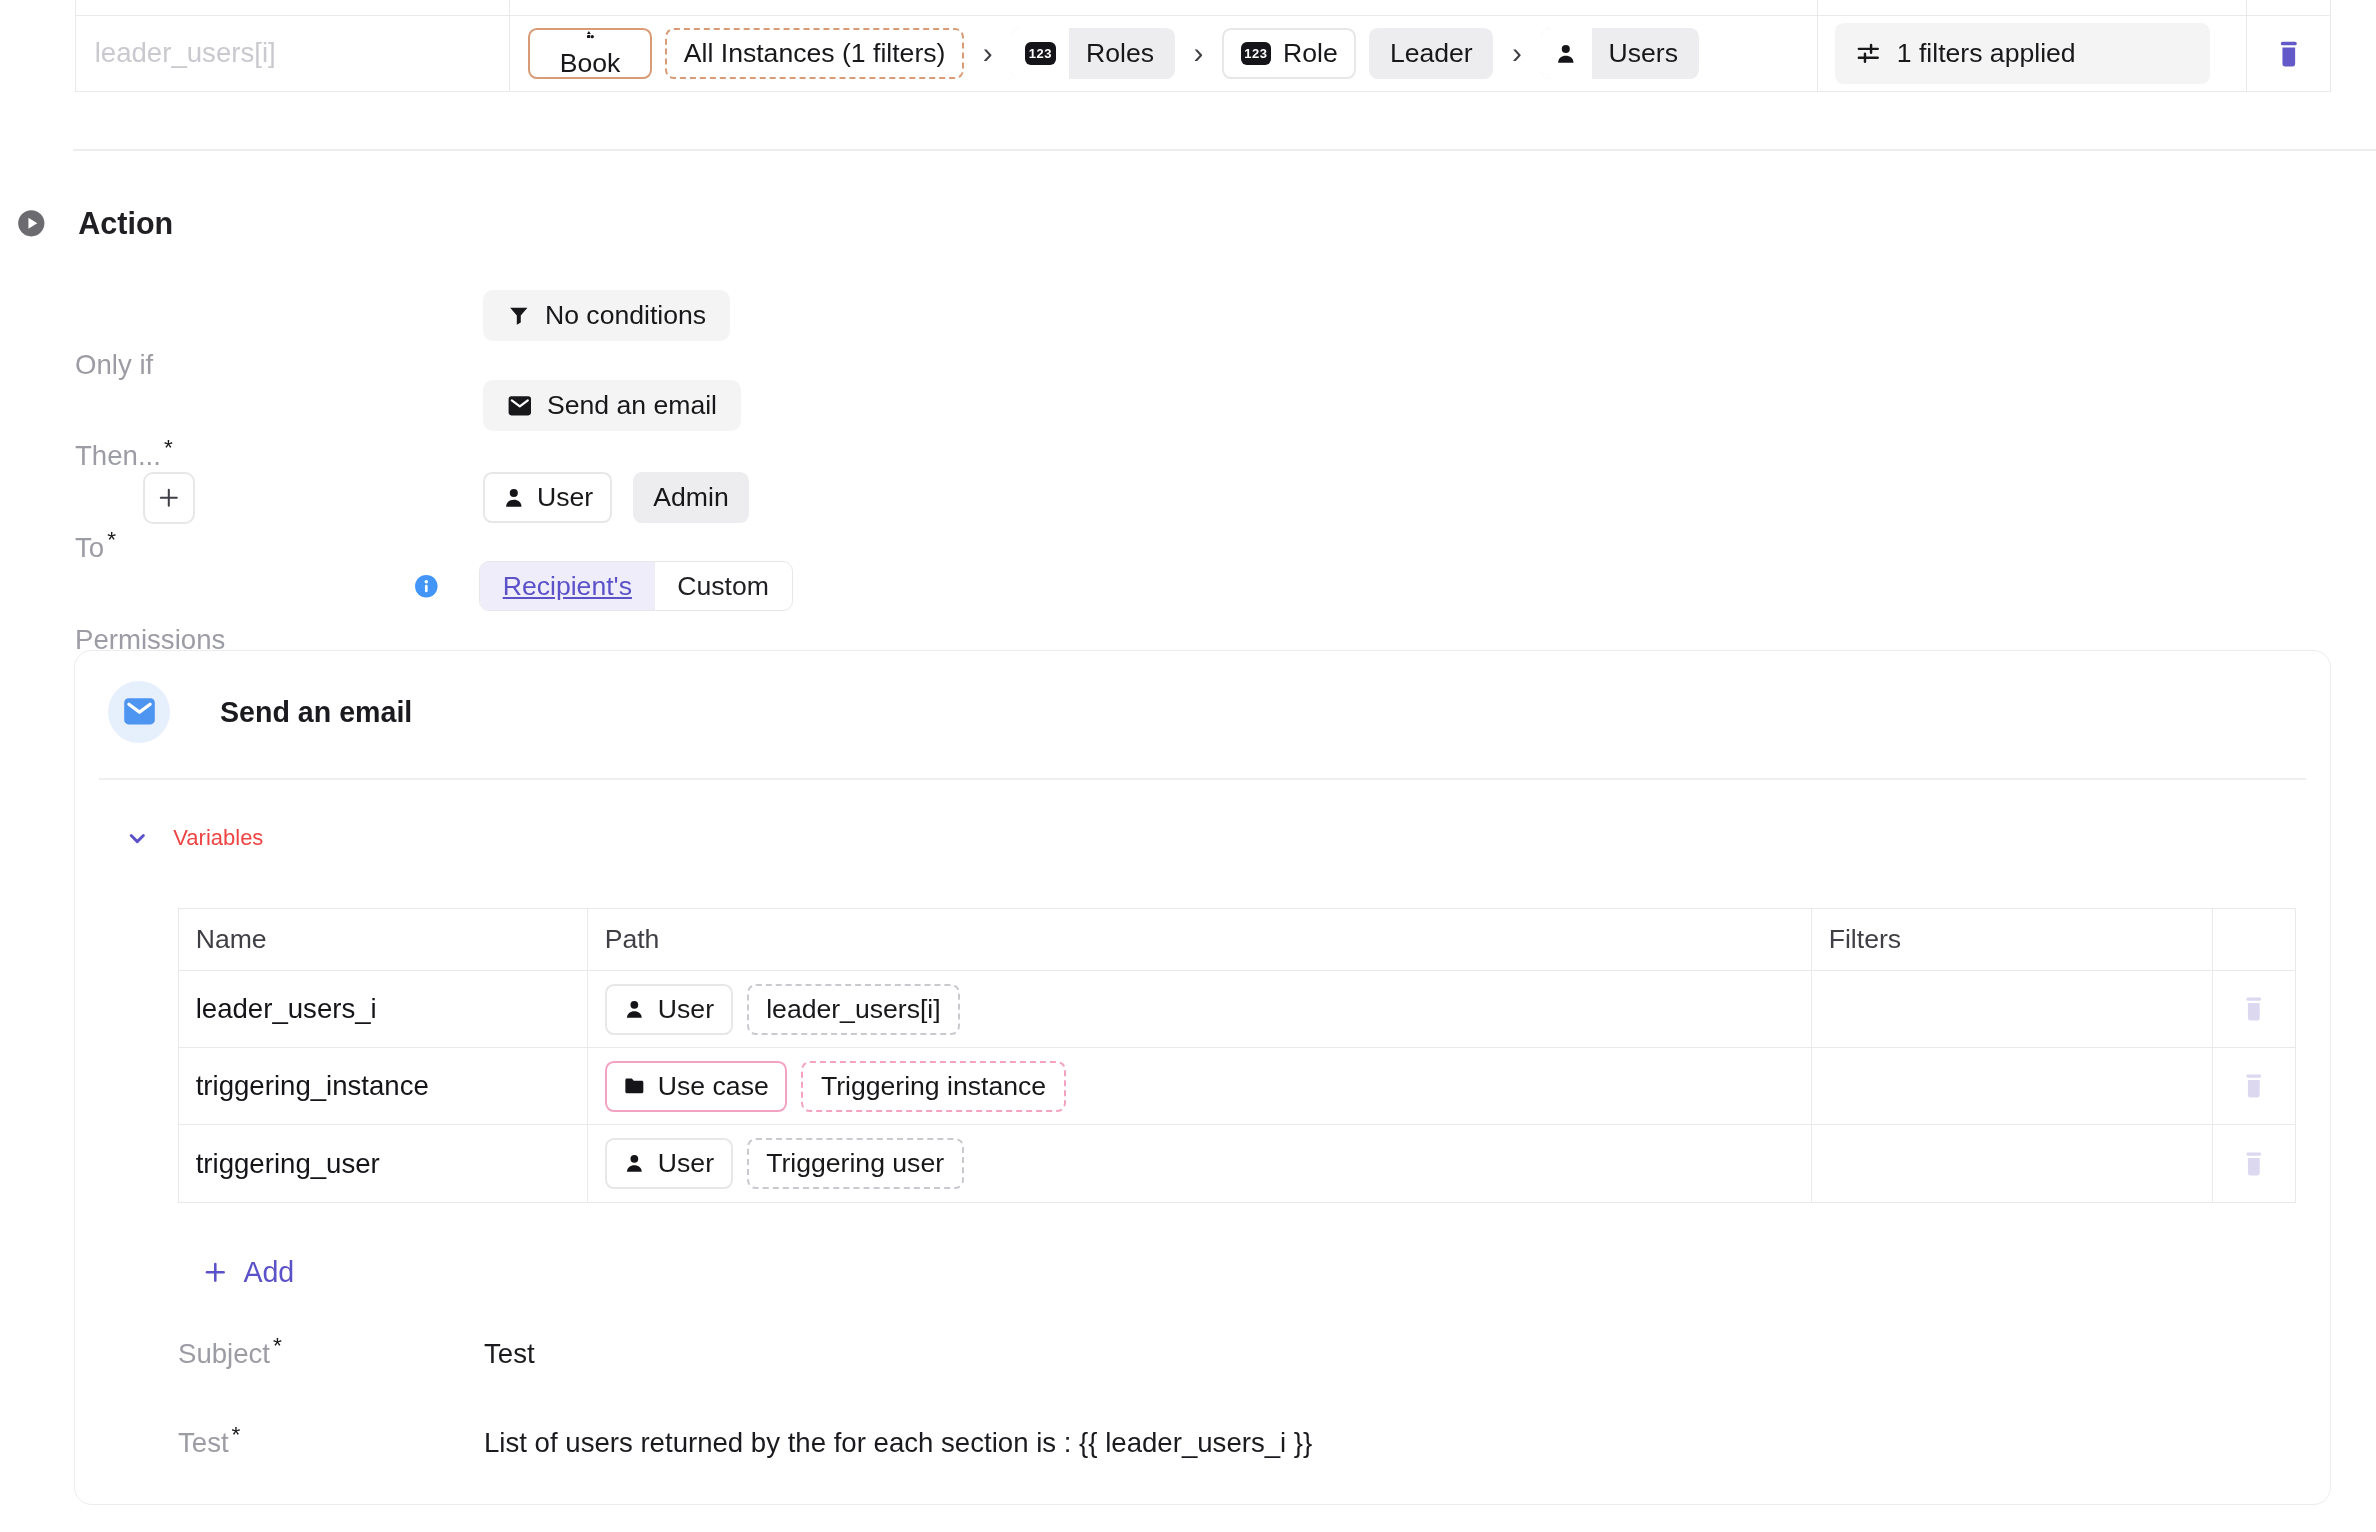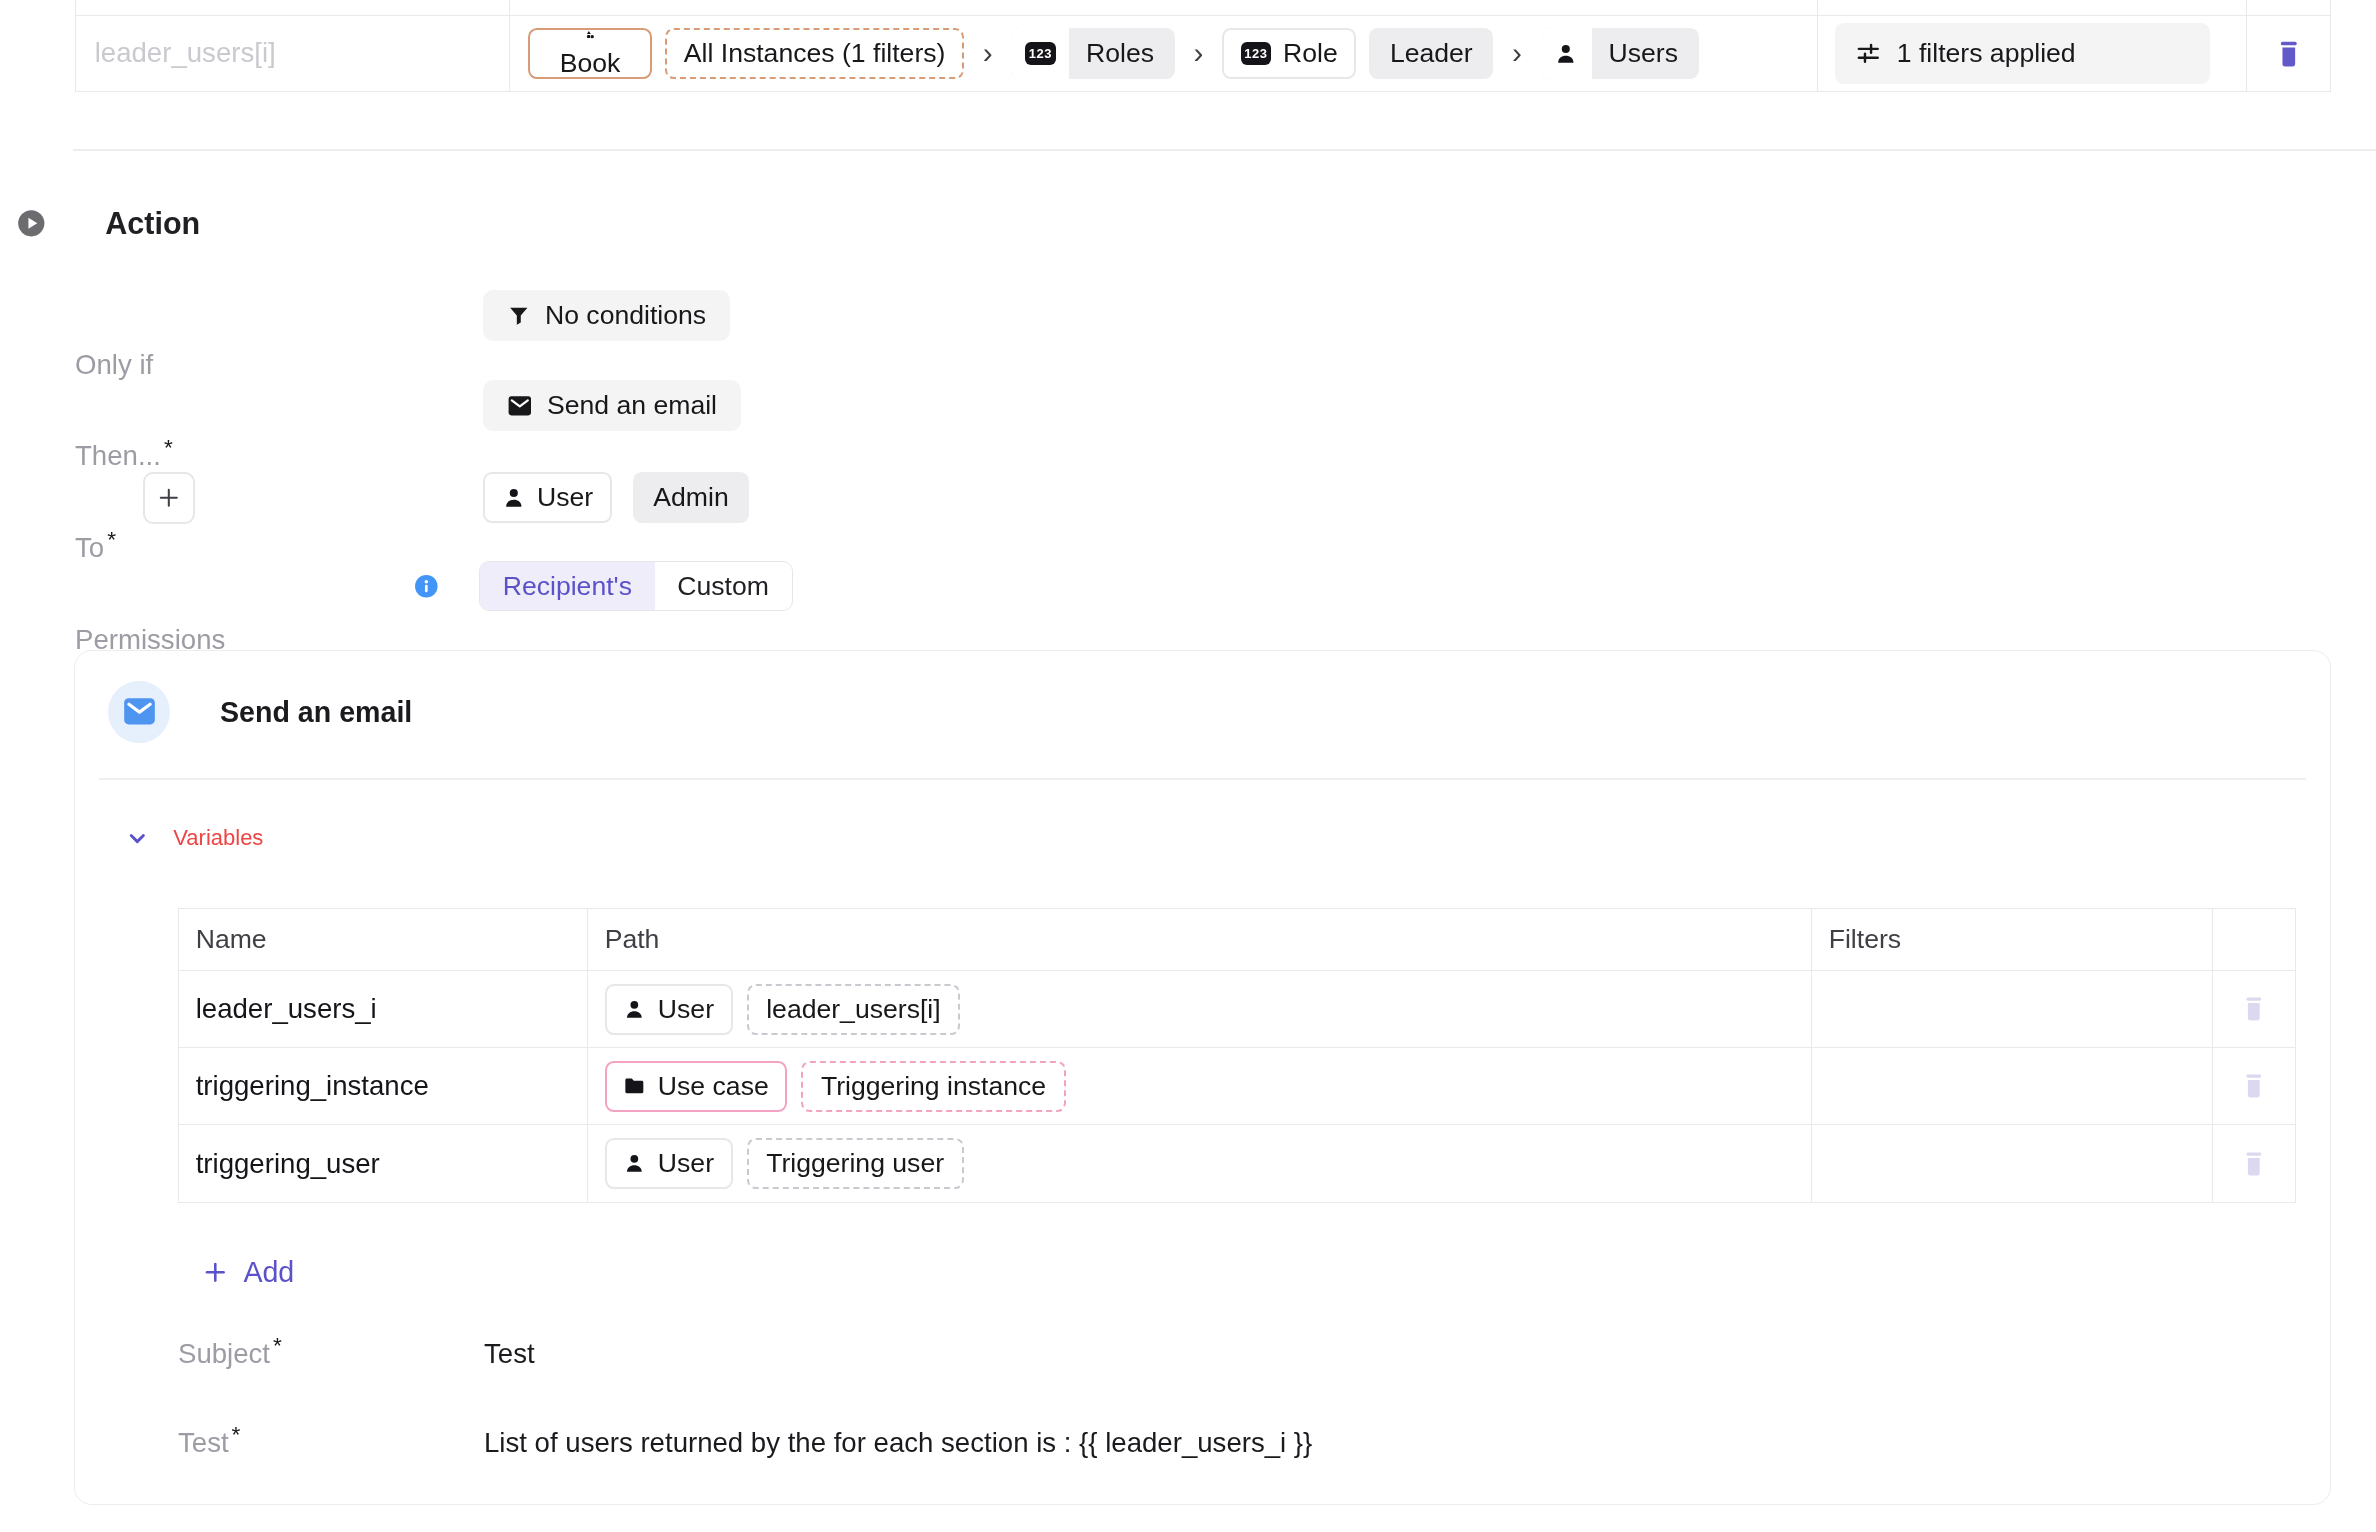--- a/index.html
+++ b/index.html
@@ -48,32 +48,32 @@
     border-radius:9.9px; height:51px; padding:0 23.6px; font-size:26.6px; color:#18181B;
     font-family:inherit; cursor:pointer; }
   .filters-btn { height:61px; border-radius:8.9px; padding:0 20.7px; width:375px; }
   .icon-btn { background:none; border:none; cursor:pointer; padding:5.9px; display:flex; align-items:center; justify-content:center; }
   .plus-btn { width:52px; height:52px; background:#fff; border:2px solid #E7E7EA; border-radius:9.9px;
     display:flex; align-items:center; justify-content:center; cursor:pointer; }
 
   
   .section-divider { position:absolute; left:73px; top:149px; right:0; height:1.5px; background:#EDEDEE; }
   .action-header { position:absolute; left:16.7px; top:206px; display:flex; align-items:center; gap:33px; }
-  .action-title { font-size:30.5px; font-weight:700; color:#202024;margin-left:27px; }
+  .action-title { font-size:30.5px; font-weight:700; color:#202024; }
 
   
   .flabel { position:absolute; left:75px; font-size:27.6px; color:#9C9CA4;margin-top:48px; }
   .req { color:#18181B; font-size:22.7px; position:relative; top:-9.9px; margin-left:3px; }
   .ctrl { position:absolute; left:483px; display:flex; align-items:center; gap:22.7px; }
 
   
   .toggle { position:absolute; left:479px; top:561px; display:flex; height:50px;
     border:1.5px solid #E7E7EA; border-radius:9.9px; overflow:hidden; background:#fff; }
   .toggle .seg { display:flex; align-items:center; padding:0 22.7px; font-size:26.6px; cursor:pointer; }
-  .toggle .seg.active { background:#EFEDF9; color:#5B51C8; }
+  .toggle .seg.active { background:#EFEDF9; color:#5B51C8;text-decoration:underline; }
   .toggle .seg.inactive { color:#1F1F24; }
   .info-dot { position:absolute; left:414px; top:574px; width:24.6px; height:24.6px; cursor:pointer; }
 
   
   .card { position:absolute; left:74px; top:650px; width:2257px; height:855px;
     border:1.5px solid #ECECEE; border-radius:17.7px; background:#fff; }
   .avatar { position:absolute; left:33px; top:29.6px; width:62px; height:62px; border-radius:50%;
     background:#E6EFFC; display:flex; align-items:center; justify-content:center; }
   .card-title { position:absolute; left:145px; top:45px; font-size:28.6px; font-weight:700; color:#1B1B1F; }
   .card-divider { position:absolute; left:23.6px; right:23.6px; top:127px; height:1.5px; background:#EFEFF1; }

